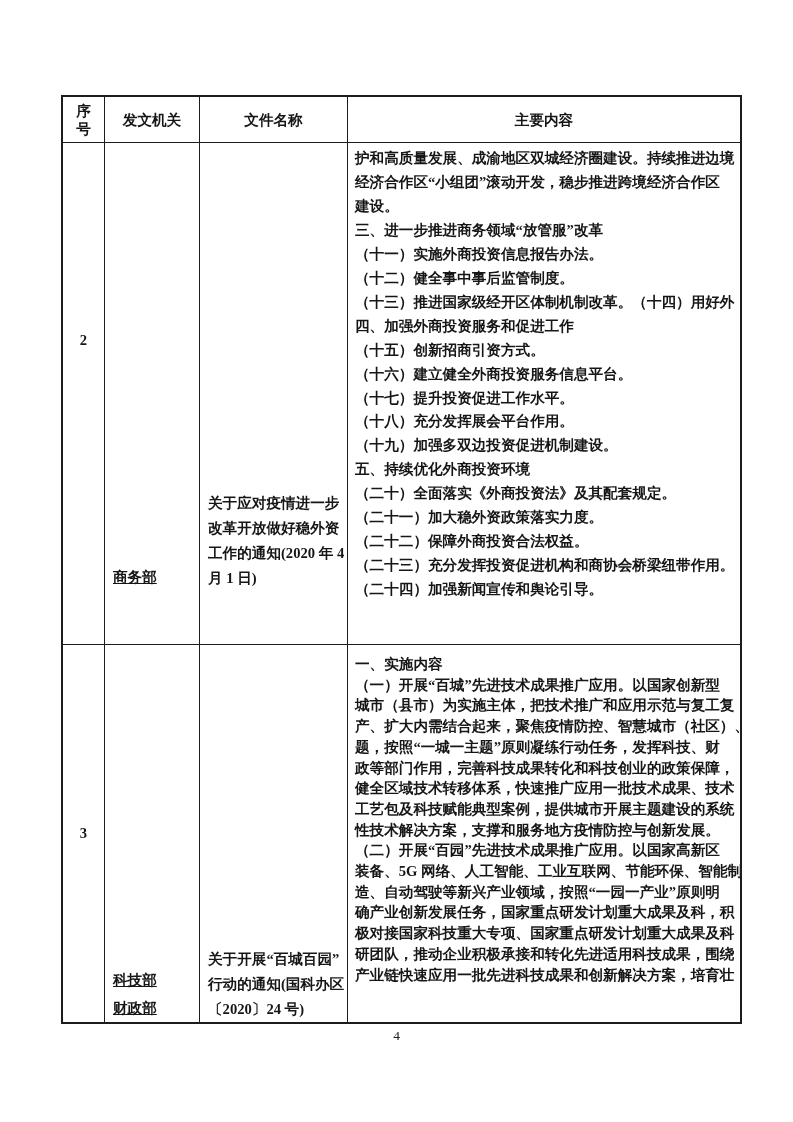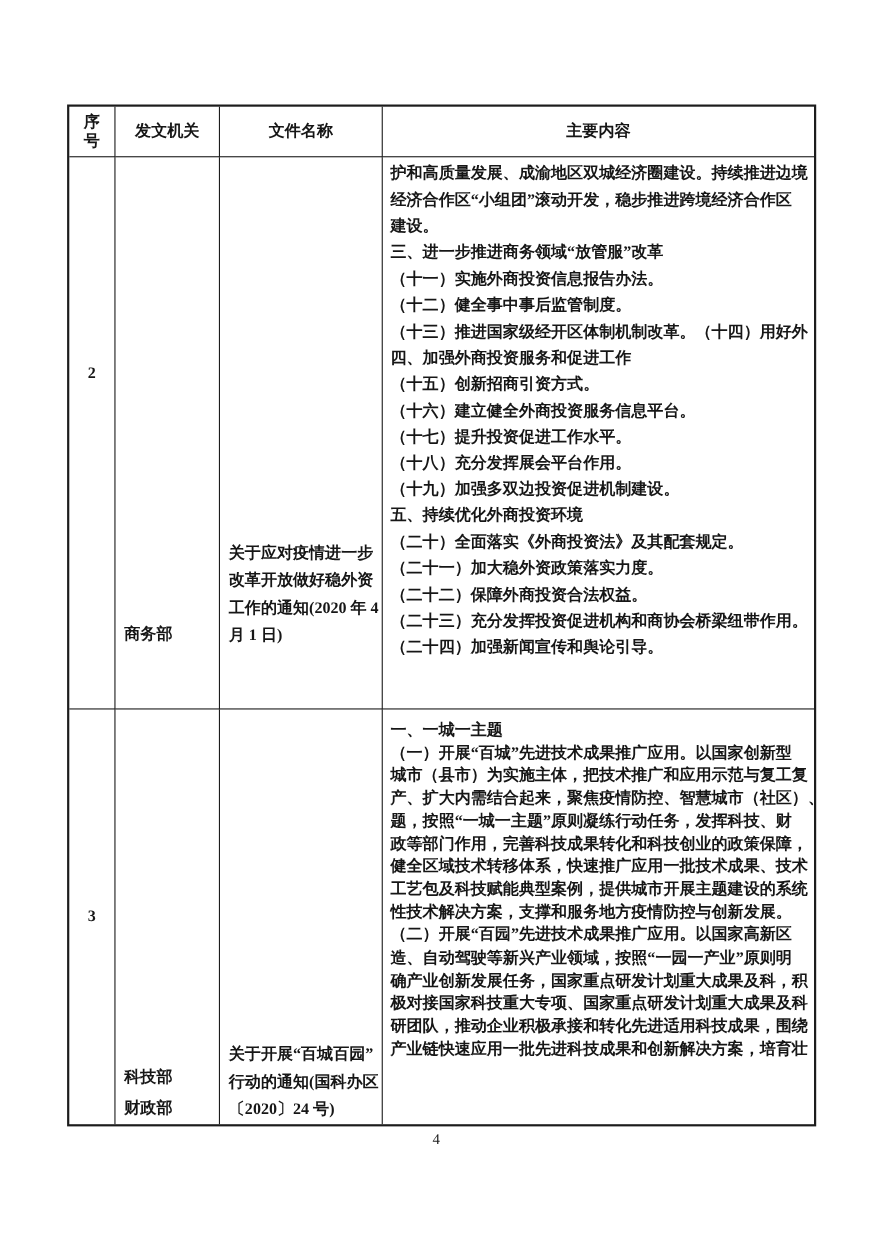--- a/index.html
+++ b/index.html
@@ -47,21 +47,21 @@
     justify-content: center;
   }
   .cell-agency, .cell-title {
     display: flex;
     flex-direction: column;
     align-items: flex-start;
     justify-content: flex-end;
     padding-left: 8px;
     padding-right: 4px;
   }
-  .cell-agency .line { line-height: 28px; }
+  .cell-agency .line { line-height: 28px; text-decoration: underline; }
   .cell-title .line { line-height: 25px; }
   .shift-up { transform: translateY(-53px); }
   .cell-content {
     padding: 4px 4px 0 7px;
   }
   .cell-content.r3 { padding-top: 9px; }
   .cell-content.r2 .line { line-height: 23.95px; }
   .cell-content.r3 .line { line-height: 20.7px; }
   .line { white-space: pre; }
   .page-number {
@@ -135,30 +135,31 @@
         </div>
     </div>
     <div class="cell cell-title last-row">
       <div>
           <div class="line">关于开展“百城百园”</div>
           <div class="line">行动的通知(国科办区</div>
           <div class="line">〔2020〕24 号)</div>
         </div>
     </div>
     <div class="cell cell-content r3 last-col last-row">
-        <div class="line">一、一城一主题</div>
+        <div class="line">一、实施内容</div>
         <div class="line">（一）开展“百城”先进技术成果推广应用。以国家创新型</div>
         <div class="line">城市（县市）为实施主体，把技术推广和应用示范与复工复</div>
         <div class="line">产、扩大内需结合起来，聚焦疫情防控、智慧城市（社区）、</div>
         <div class="line">题，按照“一城一主题”原则凝练行动任务，发挥科技、财</div>
         <div class="line">政等部门作用，完善科技成果转化和科技创业的政策保障，</div>
         <div class="line">健全区域技术转移体系，快速推广应用一批技术成果、技术</div>
         <div class="line">工艺包及科技赋能典型案例，提供城市开展主题建设的系统</div>
         <div class="line">性技术解决方案，支撑和服务地方疫情防控与创新发展。</div>
         <div class="line">（二）开展“百园”先进技术成果推广应用。以国家高新区</div>
+        <div class="line">装备、5G 网络、人工智能、工业互联网、节能环保、智能制</div>
         <div class="line">造、自动驾驶等新兴产业领域，按照“一园一产业”原则明</div>
         <div class="line">确产业创新发展任务，国家重点研发计划重大成果及科，积</div>
         <div class="line">极对接国家科技重大专项、国家重点研发计划重大成果及科</div>
         <div class="line">研团队，推动企业积极承接和转化先进适用科技成果，围绕</div>
         <div class="line">产业链快速应用一批先进科技成果和创新解决方案，培育壮</div>
       </div>
   </div>
 
   <div class="page-number">4</div>
 

